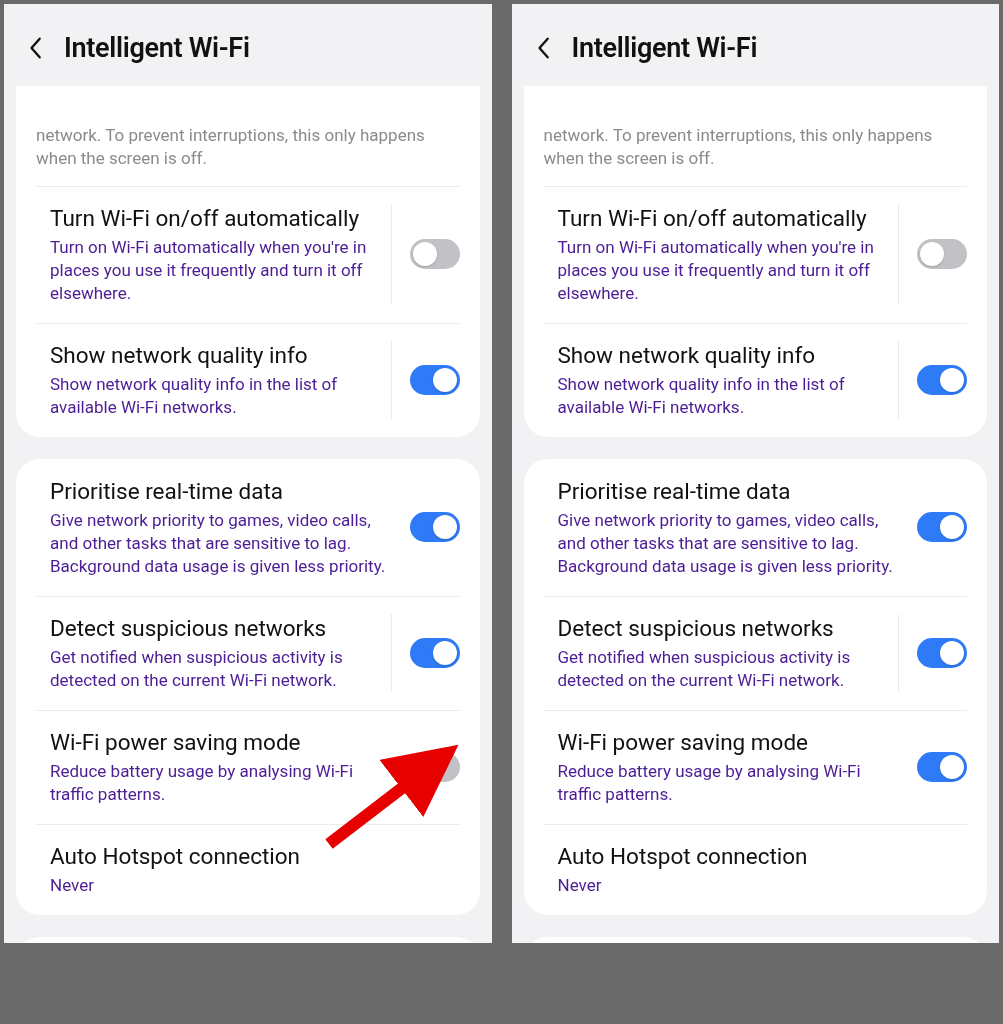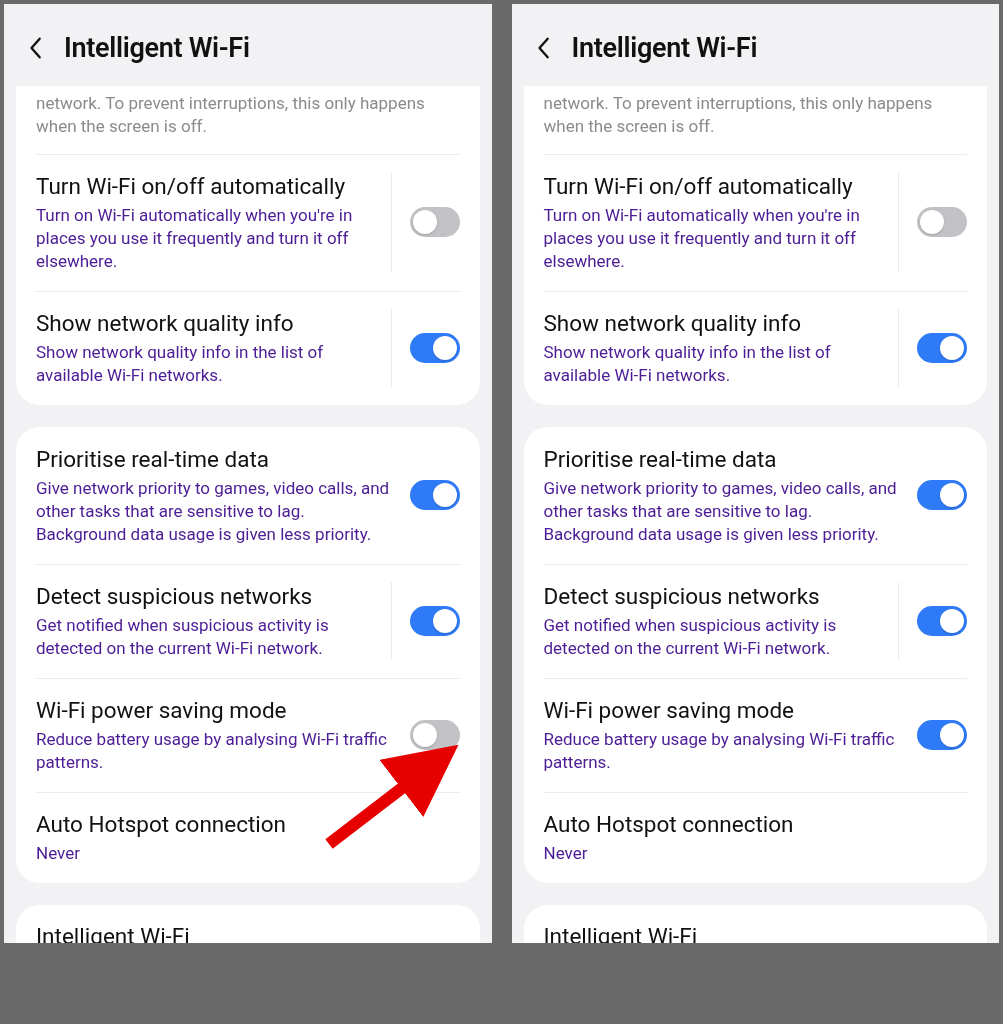--- a/index.html
+++ b/index.html
@@ -53,20 +53,21 @@
     background: #ffffff;
     border-radius: 24px;
     margin: 0 12px 22px 12px;
     overflow: hidden;
   }
   .cutoff-top {
     padding: 6px 20px 16px 20px;
     color: #8b8b8f;
     font-size: 17px;
     line-height: 1.35;
+    margin-top: 32px;
   }
   .row {
     display: flex;
     align-items: center;
     padding: 18px 20px 18px 20px;
     position: relative;
   }
   .row + .row::before,
   .row.has-sep::before {
     content: "";
@@ -74,20 +75,21 @@
     top: 0;
     left: 20px;
     right: 20px;
     height: 1px;
     background: #ececee;
   }
   .row-text {
     flex: 1 1 auto;
     min-width: 0;
     padding-right: 14px;
+    margin-left: 14px;
   }
   .row-title {
     font-size: 22.5px;
     color: #111;
     font-weight: 400;
     line-height: 1.25;
   }
   .row-sub {
     font-size: 17px;
     color: #4c1d95;

